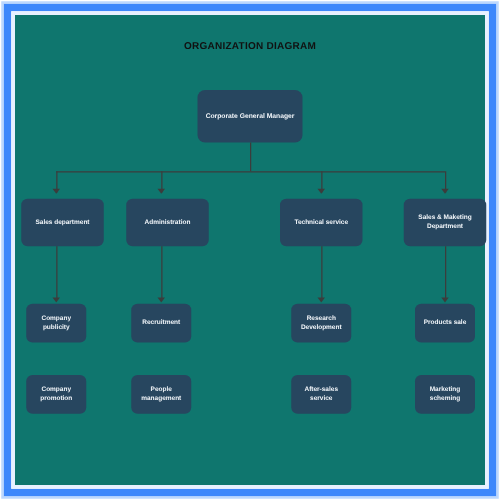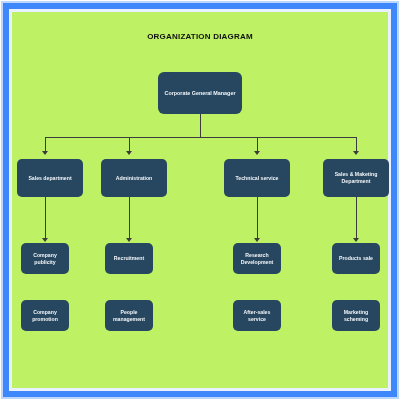--- a/index.html
+++ b/index.html
@@ -37,21 +37,21 @@
     left: 9px; top: 9px;
     width: 382px; height: 382px;
     box-sizing: border-box;
     border: 3px solid #e8f1ff;
     pointer-events: none;
   }
   .canvas {
     position: absolute;
     left: 12px; top: 12px;
     width: 376px; height: 376px;
-    background: #bef264;
+    background: #0f766e;
   }
   
   .title {
     position: absolute;
     left: 0; top: 20px;
     width: 376px;
     text-align: center;
     font-size: 8px;
     font-weight: bold;
     letter-spacing: 0.2px;

